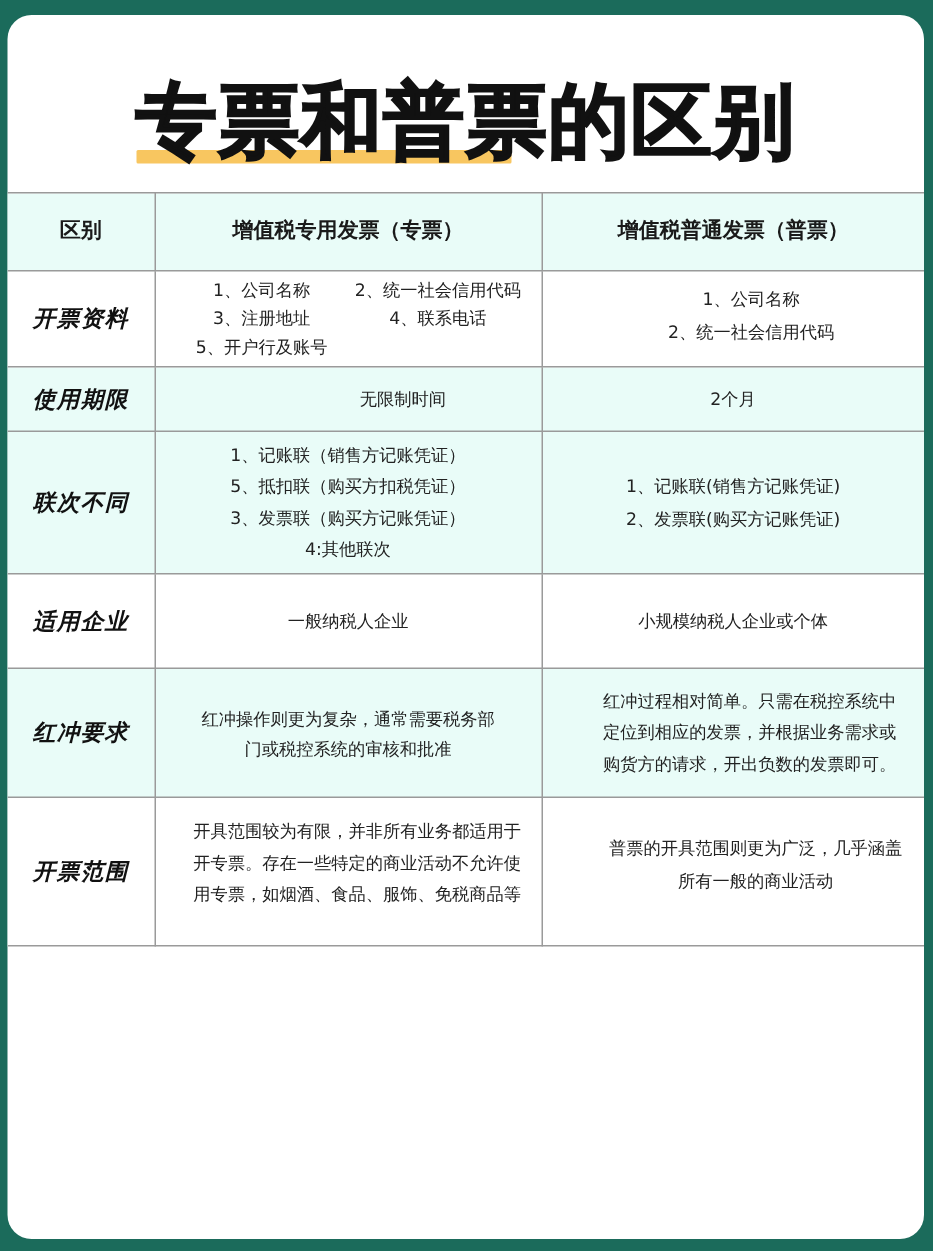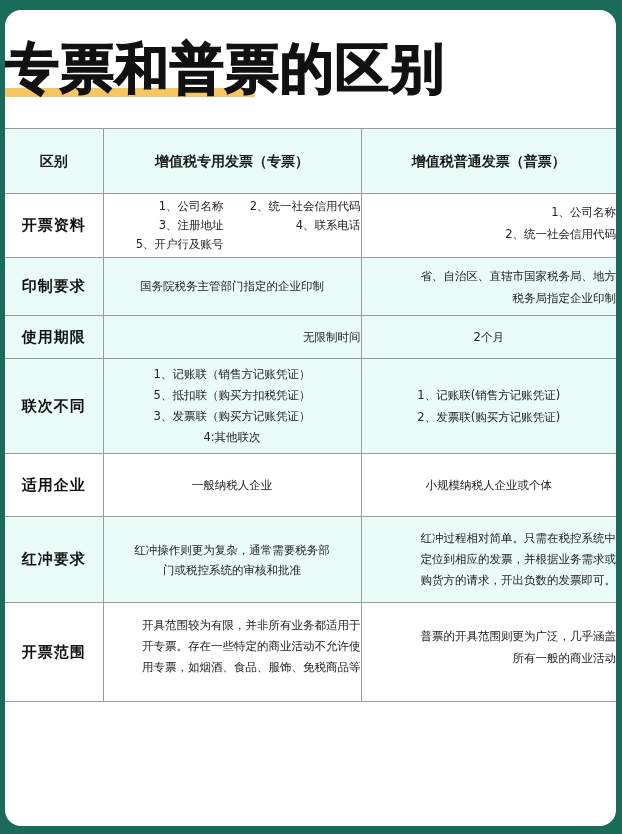--- a/index.html
+++ b/index.html
@@ -12,22 +12,22 @@
   .card {
     position: absolute;
     left: 5px; top: 10px;
     width: 611px; height: 816px;
     background: #ffffff;
     border-radius: 16px;
     overflow: hidden;
   }
   .title-wrap {
     position: absolute;
-    left: 0; top: 0; width: 611px; height: 150px;
-    display: flex; justify-content: flex-start; align-items: flex-start;
+    left: 0; top: 12px; width: 611px; height: 150px;
+    display: flex; justify-content: center; align-items: flex-start;
   }
   .title {
     position: relative;
     margin-top: 28px;
     font-size: 54px;
     font-weight: 900;
     letter-spacing: 1px;
     color: #111;
     line-height: 62px;
     white-space: nowrap;
@@ -63,23 +63,24 @@
   tr.mint td, tr.mint th { background: #e9fcf8; }
   tr.white td, tr.white th { background: #ffffff; }
   th.hdr {
     font-size: 14px; font-weight: bold; color: #1a1a1a;
     text-align: center;
   }
   td.label {
     font-size: 15px; font-weight: bold; color: #111;
     text-align: center;
     letter-spacing: 1px;
+    font-style: italic;
   }
   .c { text-align: center; }
-  .l { text-align: right; }
+  .l { text-align: center; }
   .grid2 { display: grid; grid-template-columns: 98px auto; row-gap: 0; }
   .line { display: block; white-space: nowrap; }
 </style>
 </head>
 <body>
 
 <div class="card">
   <div class="title-wrap">
     <div class="title">
       <span class="hl"></span>
@@ -88,21 +89,21 @@
   </div>
 
   <table>
     <colgroup>
       <col style="width:98px">
       <col style="width:258px">
       <col style="width:255px">
     </colgroup>
 
     <tbody>
-        <tr class="mint" style="height:65px">
+        <tr class="mint" style="height:52px">
       <th class="hdr">区别</th>
       <th class="hdr">增值税专用发票（专票）</th>
       <th class="hdr">增值税普通发票（普票）</th>
     </tr>
 
     <tr class="white" style="height:64px">
       <td class="label">开票资料</td>
       <td class="l" style="padding-left:22px">
         <div class="grid2">
           <span class="line">1、公司名称</span>
@@ -111,30 +112,20 @@
           <span class="line">4、联系电话</span>
           <span class="line">5、开户行及账号</span>
         </div>
       </td>
       <td class="l" style="padding-left:24px; vertical-align:top; padding-top:7px; line-height:22px">
         <span class="line">1、公司名称</span>
         <span class="line">2、统一社会信用代码</span>
       </td>
     </tr>
 
-    <tr class="mint" style="height:58px">
-      <td class="label">印制要求</td>
-      <td class="c">
-        <span class="line">国务院税务主管部门指定的企业印制</span>
-      </td>
-      <td class="l" style="padding-left:22px; line-height:22px">
-        <span class="line">省、自治区、直辖市国家税务局、地方</span>
-        <span class="line">税务局指定企业印制</span>
-      </td>
-    </tr>
 
 
     <tr class="mint" style="height:43px">
       <td class="label">使用期限</td>
       <td class="l" style="padding-left:73px">
         <span class="line">无限制时间</span>
       </td>
       <td class="c">
         <span class="line">2个月</span>
       </td>

